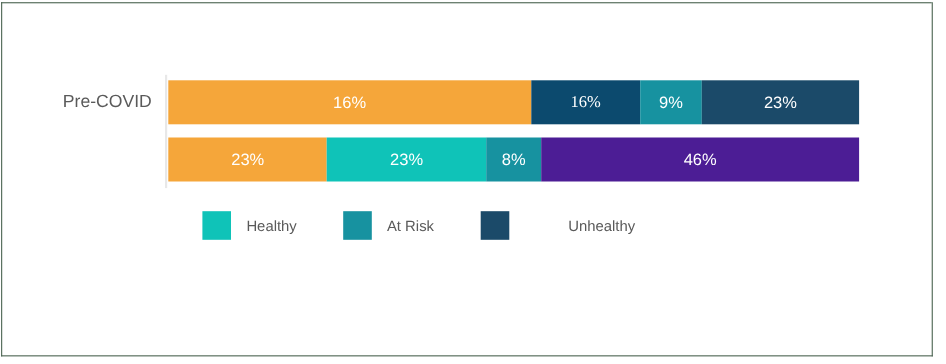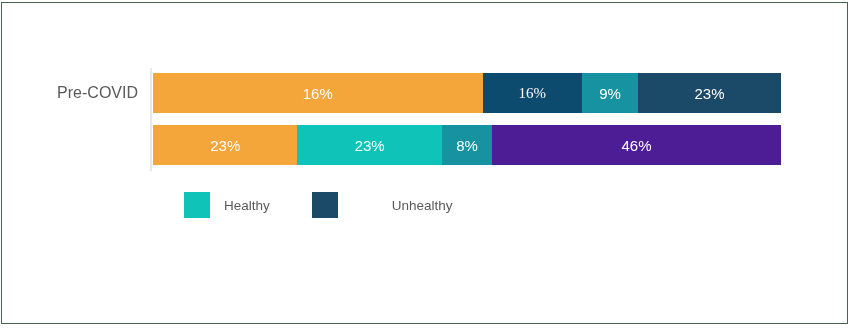--- a/index.html
+++ b/index.html
@@ -133,19 +133,23 @@
       <div class="segment" style="flex: 8 0 0%; background: rgb(23, 146, 160);">8%</div>
       <div class="segment" style="flex: 46 0 0%; background: #4c1d95;">46%</div>
     </div>
 
     <div class="legend">
       <div class="legend-item">
         <span class="legend-swatch" style="background: rgb(15, 195, 184);"></span>
         <span class="legend-label">Healthy</span>
       </div>
       <div class="legend-item">
+        <span class="legend-swatch" style="background: rgb(23, 146, 160);"></span>
+        <span class="legend-label">At Risk</span>
+      </div>
+      <div class="legend-item">
         <span class="legend-swatch" style="background: rgb(27, 74, 105);"></span>
         <span class="legend-label">Unhealthy</span>
       </div>
     </div>
 
   </div>
 </div>
 
 </body></html>

